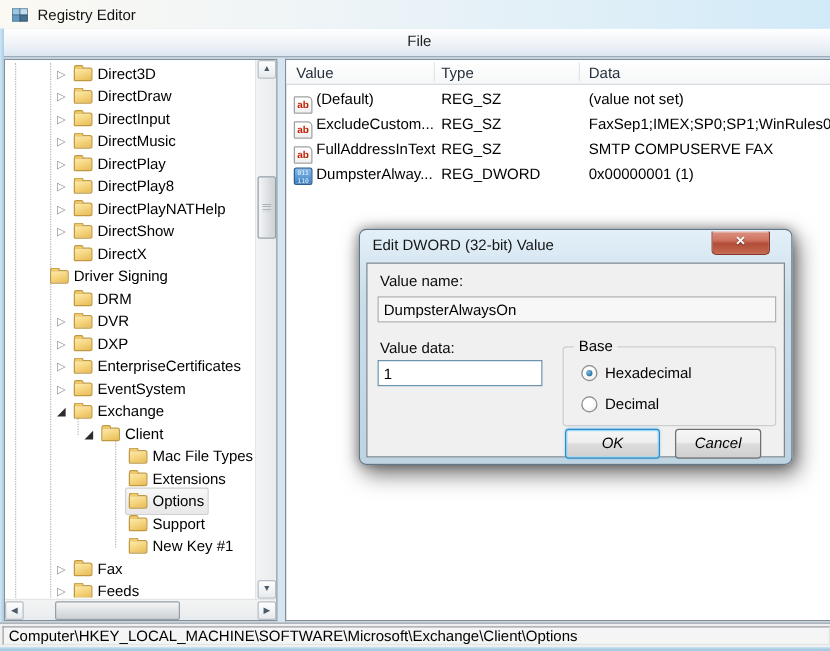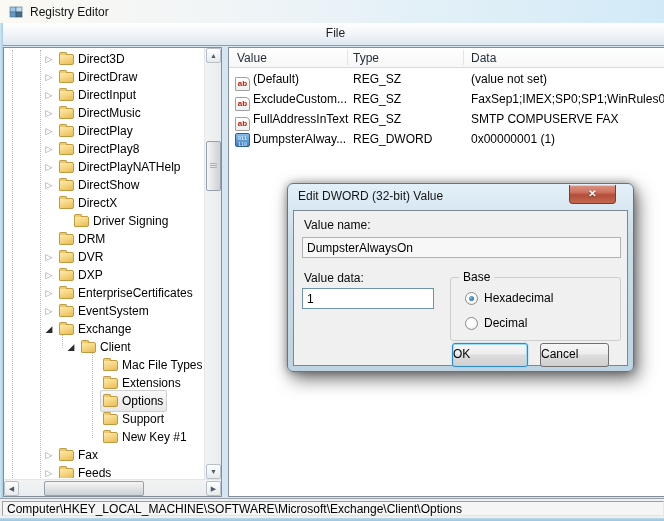--- a/index.html
+++ b/index.html
@@ -112,22 +112,22 @@
     font-family:"Liberation Sans",sans-serif; font-size:12px; padding:2px 4px; color:#000; }
   .dlg-input.editable{ background:#fff; border-color:#6e94ad; }
   .base-group{ position:absolute; left:156px; top:66px; width:171px; height:64px;
     border:1px solid #cdcdcd; border-radius:3px; }
   .base-label{ position:absolute; top:-8px; left:8px; background:#f0f0f0; padding:0 4px; }
   .radio-row{ position:absolute; left:14px; display:flex; align-items:center; gap:6px; }
   .radio{ width:13px; height:13px; border-radius:50%; border:1px solid #8b8b8b;
     background:radial-gradient(circle at 40% 35%,#ffffff 40%,#e4e4e4); position:relative; flex:none; }
   .radio.sel::after{ content:''; position:absolute; left:3px; top:3px; width:5px; height:5px;
     border-radius:50%; background:radial-gradient(circle at 35% 35%,#7db9e0,#2f74a8 70%); }
-  .btn{ position:absolute; height:24px; border-radius:3px; line-height:21px;
-    background:linear-gradient(#f6f6f6,#eeeeee 45%,#dddddd 50%,#cfcfcf); color:#000; }
+  .btn{ position:absolute; height:24px; border-radius:3px; text-align:center; line-height:21px;
+    background:linear-gradient(#f6f6f6,#eeeeee 45%,#dddddd 50%,#cfcfcf); color:#000;font-style:italic; }
   .btn-ok{ left:158px; top:132px; width:76px; border:1px solid #2d8ac9;
     box-shadow:inset 0 0 0 1px #9edcf9, 0 0 2px #8fccec; }
   .btn-cancel{ left:246px; top:132px; width:69px; border:1px solid #707070; }
 </style>
 </head>
 <body>
 
 <div class="titlebar">
   <svg class="title-icon" viewBox="0 0 16 16">
     <rect x="2" y="3" width="6" height="5" fill="#9ec6e0" stroke="#43708f" stroke-width="0.6"></rect>
@@ -211,21 +211,21 @@
             <span>DirectShow</span>
           </span>
         </div>
         <div class="tree-row" style="padding-left: 38px;">
           <span class="tree-arrow leaf"></span>
           <span class="item-body">
             <span class="folder"></span>
             <span>DirectX</span>
           </span>
         </div>
-        <div class="tree-row" style="padding-left: 53px;">
+        <div class="tree-row" style="padding-left: 19px;">
           <span class="tree-arrow leaf"></span>
           <span class="item-body">
             <span class="folder"></span>
             <span>Driver Signing</span>
           </span>
         </div>
         <div class="tree-row" style="padding-left: 38px;">
           <span class="tree-arrow leaf"></span>
           <span class="item-body">
             <span class="folder"></span>

